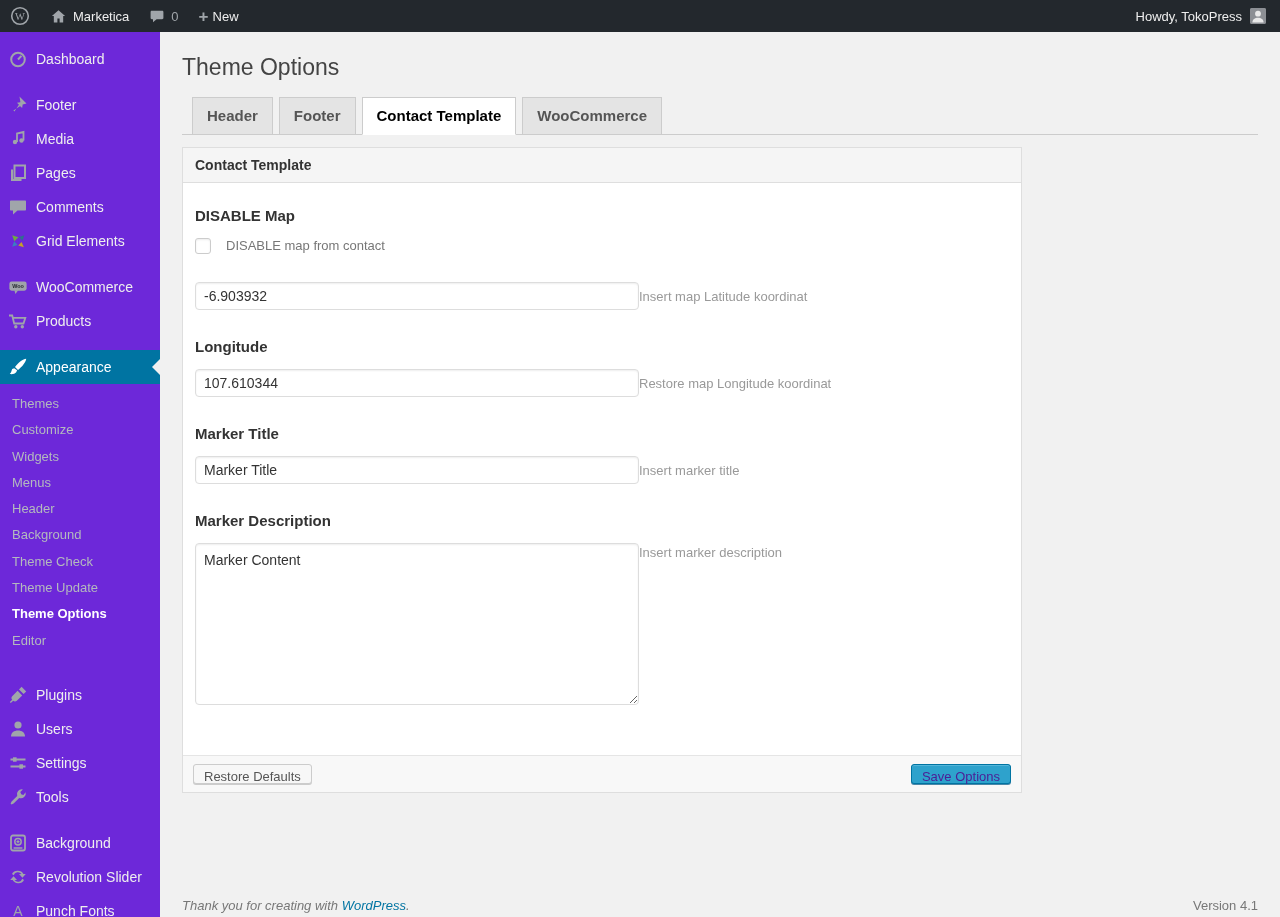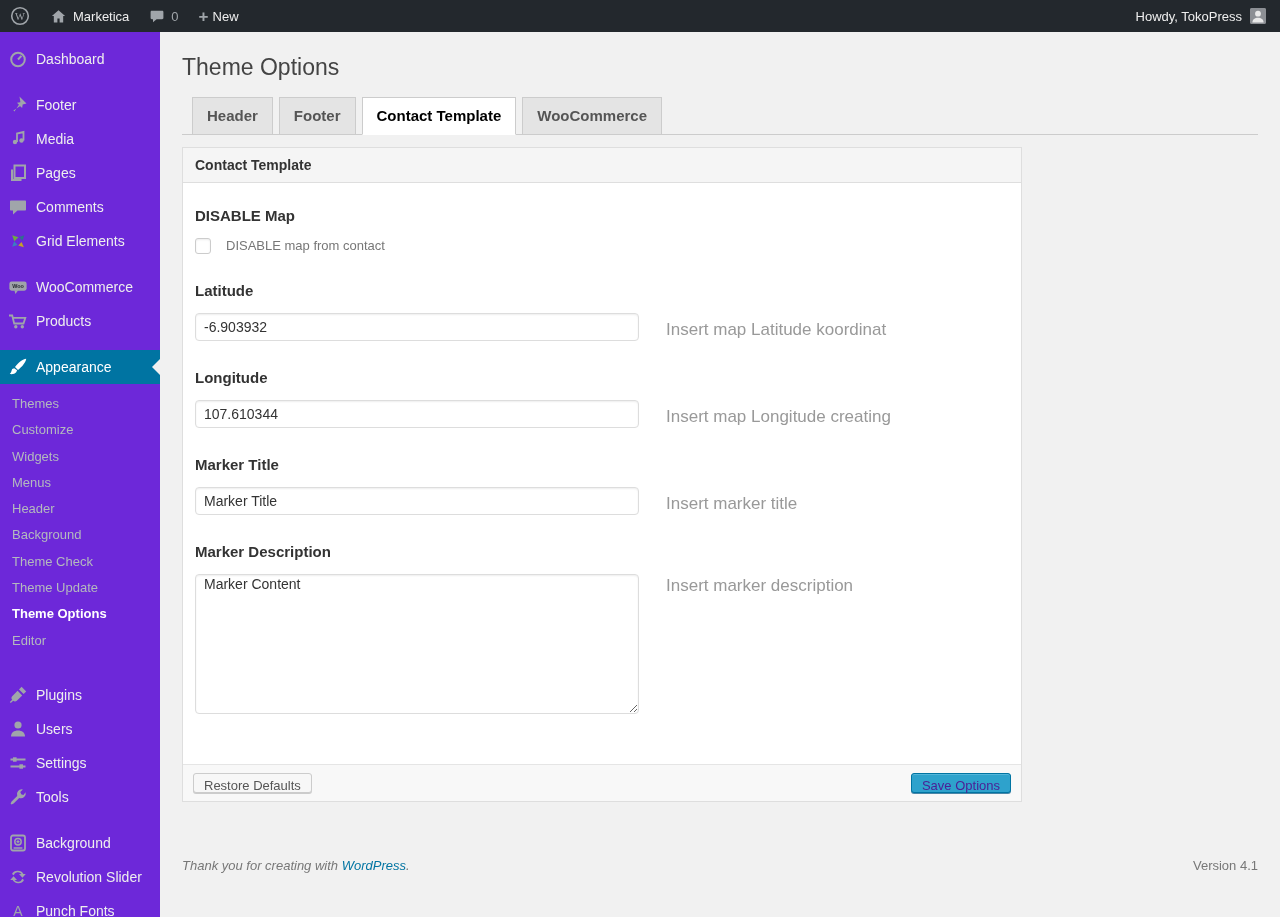--- a/index.html
+++ b/index.html
@@ -66,22 +66,22 @@
   .panel-body { padding:24px 12px 50px; }
 
   .field-row { margin-bottom:28px; }
   .field-label { font-weight:bold; font-size:15px; color:#333; margin-bottom:14px; }
   .field-control { display:flex; align-items:flex-start; }
   .text-input {
     width:444px; height:28px; padding:3px 8px; font-size:14px; color:#333;
     border:1px solid #ddd; background:#fff; box-shadow:inset 0 1px 2px rgba(0,0,0,.07);
     font-family:"Liberation Sans","DejaVu Sans",sans-serif; border-radius:4px; outline:none;
   }
-  textarea.text-input { width:444px; height:140px; resize:both; line-height:1.4; padding-top:0; }
-  .hint { margin-left:27px; color:#999; font-size:17px; padding-top:7px; }
+  textarea.text-input { width:444px; height:162px; resize:both; line-height:1.4; padding-top:7px; }
+  .hint { margin-left:0; color:#999; font-size:13px; padding-top:7px; }
   .hint.top { padding-top:2px; }
 
   .check-row { display:flex; align-items:center; }
   .checkbox {
     width:16px; height:16px; border:1px solid #ccc; border-radius:3px; background:#fff;
     box-shadow:inset 0 1px 2px rgba(0,0,0,.08); cursor:pointer; appearance:none; -webkit-appearance:none;
   }
   .check-label { margin-left:15px; color:#777; font-size:13px; cursor:pointer; }
 
   .panel-footer {
@@ -92,21 +92,21 @@
     display:inline-block; font-size:13px; line-height:24px; height:20px; padding:0 10px;
     border-radius:3px; cursor:pointer; border:1px solid; font-family:inherit;
   }
   .btn-secondary { background:#f7f7f7; border-color:#ccc; color:#555; box-shadow:0 1px 0 #ccc; }
   .btn-primary {
     background:#2ea2cc; border-color:#0074a2; color:#4c1d95;
     box-shadow:inset 0 1px 0 rgba(120,200,230,.5), 0 1px 0 rgba(0,86,132,.7);
   }
 
   .page-footer {
-    position:absolute; left:22px; right:22px; top:826px;
+    position:absolute; left:22px; right:22px; top:866px;
     display:flex; justify-content:space-between; align-items:center; color:#777; font-size:13px;
   }
   .thanks { font-style:italic; }
   .thanks a { color:#0074a2; text-decoration:none; cursor:pointer; }
   .version { color:#777; }
 </style>
 </head>
 <body>
 
 <div class="admin-bar">
@@ -358,32 +358,31 @@
 
         <div class="field-row">
           <div class="field-label">DISABLE Map</div>
           <div class="check-row">
             <input type="checkbox" class="checkbox" style="">
             <label class="check-label">DISABLE map from contact</label>
           </div>
         </div>
 
         <div class="field-row">
-          <div class="field-label">Latitude</div>
           <div class="field-control">
             <input type="text" class="text-input" value="-6.903932" style="">
             <span class="hint">Insert map Latitude koordinat</span>
           </div>
         </div>
 
         <div class="field-row">
           <div class="field-label">Longitude</div>
           <div class="field-control">
             <input type="text" class="text-input" value="107.610344" style="">
-            <span class="hint">Insert map Longitude creating</span>
+            <span class="hint">Restore map Longitude koordinat</span>
           </div>
         </div>
 
         <div class="field-row">
           <div class="field-label">Marker Title</div>
           <div class="field-control">
             <input type="text" class="text-input" value="Marker Title" style="">
             <span class="hint">Insert marker title</span>
           </div>
         </div>

